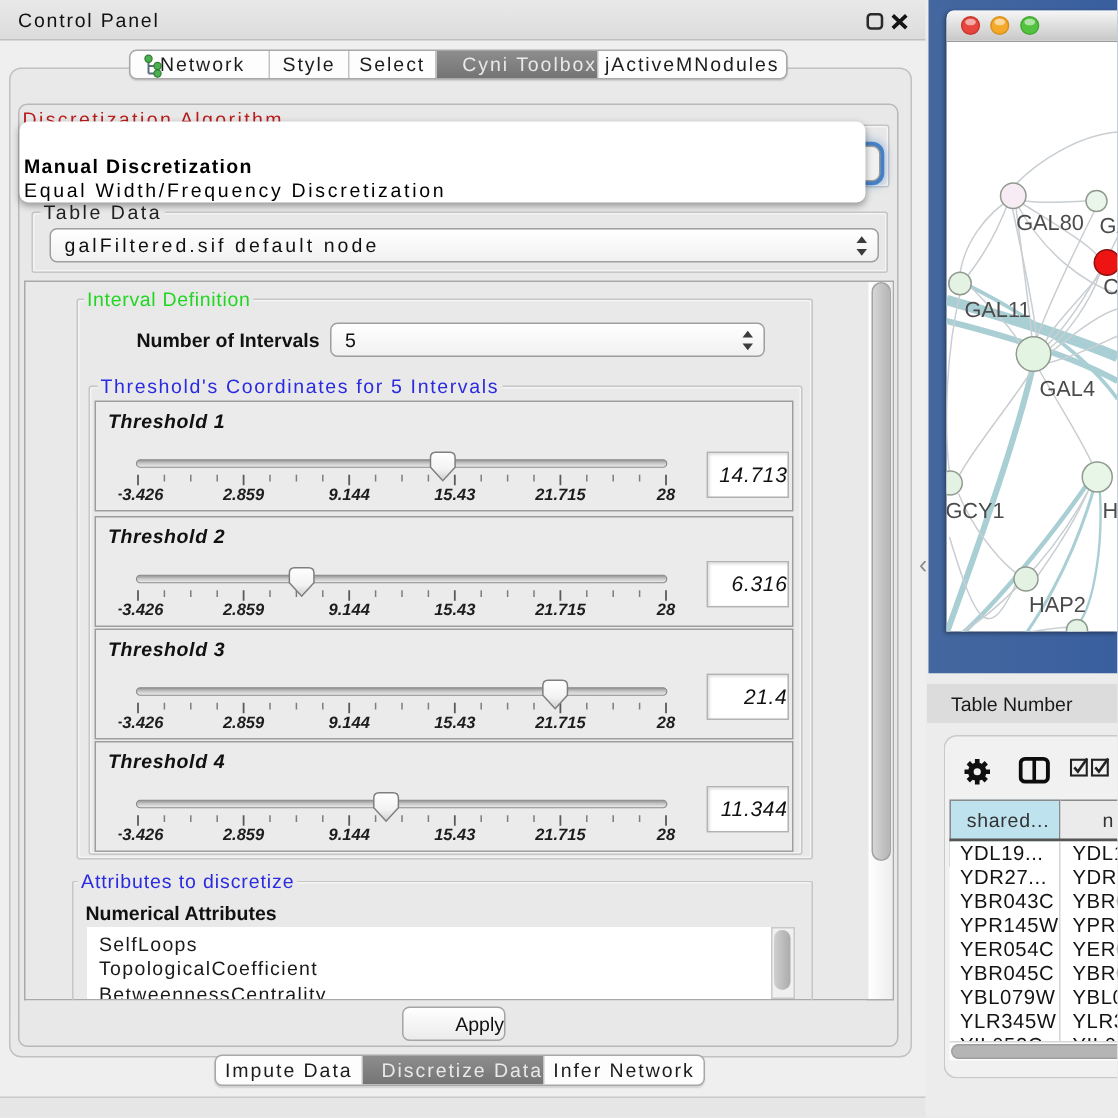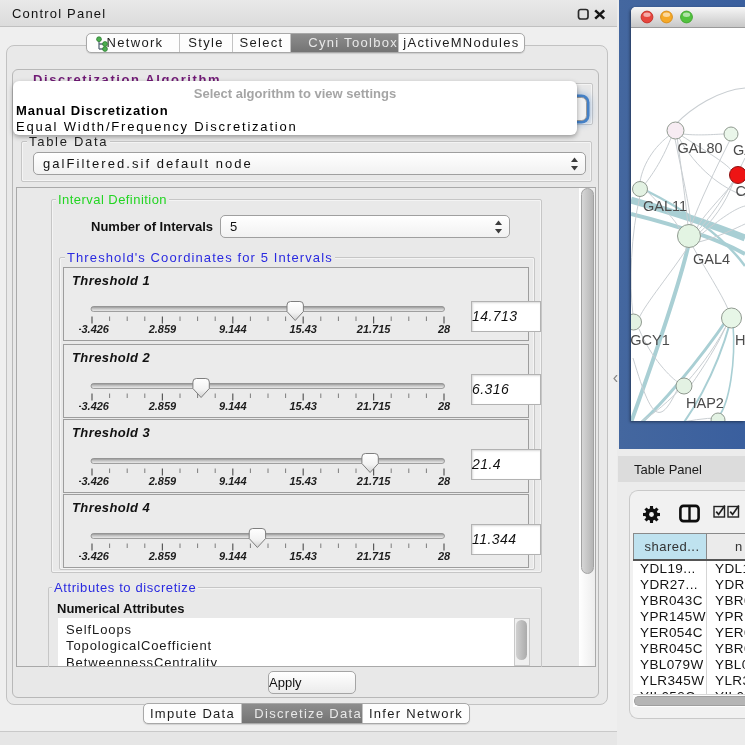--- a/index.html
+++ b/index.html
@@ -9,21 +9,21 @@
 .seg > div { font-size:13px; color:#1c1c1c; text-align:center; line-height:18px; position:relative; letter-spacing:1.3px; }
 .seg > div + div { border-left:1px solid #c3c3c3; }
 .seg > div.sel { background:linear-gradient(#8d8d8d,#747474); color:#e9e9e9;text-align:right; }
 .combo { position:absolute; background:linear-gradient(#ffffff,#f1f1f1); border:1px solid #9f9f9f; border-radius:5px; font-size:13px; color:#111; }
 .combo .cv { position:absolute; left:9px; top:3px; }
 .combo .ar { position:absolute; right:6px; top:4px; }
 .etch { position:absolute; border:1px solid #c6c6c6; box-shadow:inset 0 0 0 1px #f4f4f4; border-radius:2px; }
 .gtitle { position:absolute; font-size:13px; background:#e8e8e8; padding:0 2px; white-space:nowrap; }
 .tbox { position:absolute; left:63px; width:466px; height:74px; background:#ebebeb; border:1px solid #9d9d9d;font-style:italic; }
 .tlabel { position:absolute; left:8px; top:5px; font-weight:bold; font-size:13px; color:#111; letter-spacing:0.4px; }
-.tval { position:absolute; left:407px; top:29px; width:70px; height:31px; background:#fff; border:1px solid #b2b2b2; box-shadow:inset 1px 1px 2px rgba(0,0,0,0.15); font-size:14px; color:#111; line-height:29px; padding-right:16px; letter-spacing:0.45px; }
+.tval { position:absolute; left:407px; top:29px; width:55px; height:31px; background:#fff; border:1px solid #b2b2b2; box-shadow:inset 1px 1px 2px rgba(0,0,0,0.15); font-size:14px; color:#111; text-align:right; line-height:29px; padding-right:0; letter-spacing:0.45px; }
 </style></head>
 <body>
 
 <div class="abs" style="left:0;top:0;width:617px;height:731px;background:#efefef"></div>
 <div class="abs" style="left:0;top:0;width:617px;height:27px;background:linear-gradient(#e9e9e9,#dcdcdc);border-bottom:1px solid #c0c0c0"></div>
 <div class="abs" style="left:12px;top:6px;font-size:13px;color:#111;letter-spacing:1.2px">Control Panel</div>
 <svg width="13" height="13" viewBox="0 0 13 13" style="position:absolute;left:577px;top:8px">
 <rect x="1.5" y="1.5" width="9.5" height="9.5" rx="2.2" fill="none" stroke="#2b2b2b" stroke-width="1.7"></rect>
 </svg>
 <svg width="14" height="13" viewBox="0 0 14 13" style="position:absolute;left:593px;top:8px">
@@ -40,37 +40,36 @@
 <circle cx="3" cy="3.2" r="2.4" fill="#4caf50" stroke="#2e7d32" stroke-width="0.8"></circle>
 <circle cx="9" cy="8" r="2.4" fill="#4caf50" stroke="#2e7d32" stroke-width="0.8"></circle>
 <circle cx="9" cy="13" r="2.4" fill="#4caf50" stroke="#2e7d32" stroke-width="0.8"></circle>
 </svg>Network</div>
   <div style="width:53px">Style</div>
   <div style="width:58px">Select</div>
   <div class="sel" style="width:108px">Cyni Toolbox</div>
   <div style="width:126px">jActiveMNodules</div>
 </div>
 
-<div class="abs" style="left:33px;top:72px;font-size:13px;font-weight:bold;color:#701a75;letter-spacing:1.6px">Discretization Algorithm</div>
+<div class="abs" style="left:15px;top:72px;font-size:13px;font-weight:normal;color:#b91c1c;letter-spacing:1.6px">Discretization Algorithm</div>
 
 <div class="etch" style="left:300px;top:83px;width:293px;height:42px;border-radius:2px"></div>
 <div class="abs" style="left:540px;top:97px;width:47px;height:24px;background:#f1f1f1;border:1px solid #9a9a9a;border-radius:5.5px;box-shadow:0 0 0 2.5px rgba(62,124,196,0.95), 0 0 6px 4px rgba(62,124,196,0.35)"></div>
 
 <div class="etch" style="left:21px;top:141px;width:571px;height:41px"></div>
 <div class="gtitle" style="left:27px;top:134px;color:#222;letter-spacing:1.7px">Table Data</div>
 <div class="combo" style="left:33px;top:152px;width:553px;height:23px">
   <div class="cv" style="letter-spacing:2.05px">galFiltered.sif default node</div>
   <div class="ar"><svg width="9" height="14" viewBox="0 0 9 14">
 <path d="M4.5,0.5 L8,5 L1,5 Z" fill="#3c3c3c"></path>
 <path d="M4.5,13.5 L1,9 L8,9 Z" fill="#3c3c3c"></path>
 </svg></div>
 </div>
 
 <div class="abs" style="left:13px;top:81px;width:564px;height:54px;background:#fff;border-radius:6px;box-shadow:0 2px 5px rgba(0,0,0,0.35)">
-  <div style="position:absolute;left:0;top:5px;width:100%;text-align:center;font-size:13px;font-weight:bold;color:#a5a5a5">Select algorithm to view settings</div>
   <div style="position:absolute;left:3px;top:22px;font-size:13px;font-weight:bold;color:#000;letter-spacing:0.9px">Manual Discretization</div>
   <div style="position:absolute;left:3px;top:38px;font-size:13px;color:#000;letter-spacing:1.8px">Equal Width/Frequency Discretization</div>
 </div>
 
 <div class="abs" style="left:16px;top:187px;width:580px;height:480px;background:#e9e9e9;border:1px solid #a9a9a9"></div>
 <div class="abs" style="left:579px;top:188px;width:16px;height:478px;background:linear-gradient(90deg,#ffffff,#ededed)"></div>
 <div class="abs" style="left:580.5px;top:188px;width:13px;height:386px;border-radius:7px;background:linear-gradient(90deg,#d6d6d6,#b5b5b5);border:1px solid #a2a2a2"></div>
 
 <div class="etch" style="left:51px;top:199px;width:491px;height:374px"></div>
 <div class="gtitle" style="left:56px;top:192px;color:#23d523;letter-spacing:0.45px">Interval Definition</div>
@@ -204,21 +203,21 @@
 <div class="gtitle" style="left:52px;top:580px;color:#2a2ae0;background:#e9e9e9;letter-spacing:0.6px">Attributes to discretize</div>
 <div class="abs" style="left:57px;top:601px;font-size:13px;font-weight:bold;color:#111">Numerical Attributes</div>
 <div class="abs" style="left:58px;top:618px;width:456px;height:48px;background:#fff;overflow:hidden">
   <div style="position:absolute;left:8px;top:4px;font-size:13px;color:#1a1a1a;line-height:16.4px;letter-spacing:0.9px">SelfLoops<br>TopologicalCoefficient<br>BetweennessCentrality</div>
 </div>
 <div class="abs" style="left:514px;top:618px;width:16px;height:48px;background:#f0f0f0;border:1px solid #c9c9c9"></div>
 <div class="abs" style="left:516px;top:620px;width:11px;height:40px;border-radius:6px;background:linear-gradient(90deg,#d0d0d0,#ababab)"></div>
 
 <div class="abs" style="left:17px;top:667px;width:561px;height:29px;background:#e8e8e8"></div>
 
-<div class="abs" style="left:268px;top:671px;width:88px;height:23px;background:linear-gradient(#ffffff,#ebebeb);border:1px solid #a5a5a5;border-radius:5px;font-size:13px;color:#111;text-align:left;line-height:21px">Apply</div>
+<div class="abs" style="left:268px;top:671px;width:69px;height:23px;background:linear-gradient(#ffffff,#ebebeb);border:1px solid #a5a5a5;border-radius:5px;font-size:13px;color:#111;text-align:right;line-height:21px">Apply</div>
 
 <div class="seg" style="left:143px;top:703px;height:21px">
   <div style="width:97px;line-height:19px">Impute Data</div>
   <div class="sel" style="width:121px;line-height:19px">Discretize Data</div>
   <div style="width:107px;line-height:19px">Infer Network</div>
 </div>
 
 <div class="abs" style="left:0;top:731px;width:617px;height:14px;background:#e6e6e6;border-top:1px solid #c9c9c9"></div>
 
 <div class="abs" style="left:613px;top:368px;width:5px;height:7px">
@@ -284,21 +283,21 @@
     <text x="104.5" y="168" text-anchor="start" font-family="Liberation Sans, sans-serif" font-size="14.5" fill="#4b4b4b">CY</text>
     <text x="34" y="183" text-anchor="middle" font-family="Liberation Sans, sans-serif" font-size="14.5" fill="#4b4b4b">GAL11</text>
     <text x="80.5" y="236" text-anchor="middle" font-family="Liberation Sans, sans-serif" font-size="14.5" fill="#4b4b4b">GAL4</text>
     <text x="19" y="317" text-anchor="middle" font-family="Liberation Sans, sans-serif" font-size="14.5" fill="#4b4b4b">GCY1</text>
     <text x="104" y="317" text-anchor="start" font-family="Liberation Sans, sans-serif" font-size="14.5" fill="#4b4b4b">HA</text>
     <text x="74" y="380" text-anchor="middle" font-family="Liberation Sans, sans-serif" font-size="14.5" fill="#4b4b4b">HAP2</text>
   </svg>
 
 <div class="abs" style="left:618px;top:449px;width:127px;height:296px;background:#ececec"></div>
 <div class="abs" style="left:618px;top:456px;width:127px;height:26px;background:#dcdcdc"></div>
-<div class="abs" style="left:634px;top:462px;font-size:13px;color:#1a1a1a">Table Panel</div>
+<div class="abs" style="left:634px;top:462px;font-size:13px;color:#1a1a1a">Table Number</div>
 
 <div class="abs" style="left:629px;top:490px;width:116px;height:229px;background:#f1f1f1;border:1px solid #c9c9c9;border-radius:9px 0 0 9px;border-right:none"></div>
 <svg width="19" height="19" viewBox="0 0 19 19" style="position:absolute;left:642px;top:505px">
 <g fill="#101010">
 <circle cx="9.5" cy="9.5" r="6.2"></circle>
 <g stroke="#101010" stroke-width="3.1">
 <line x1="9.5" y1="1" x2="9.5" y2="18"></line>
 <line x1="1" y1="9.5" x2="18" y2="9.5"></line>
 <line x1="3.5" y1="3.5" x2="15.5" y2="15.5"></line>
 <line x1="15.5" y1="3.5" x2="3.5" y2="15.5"></line>

